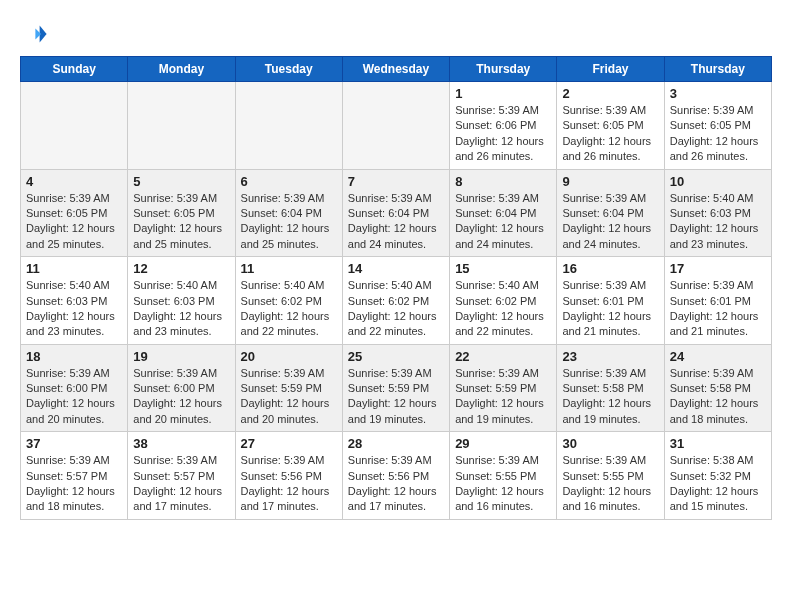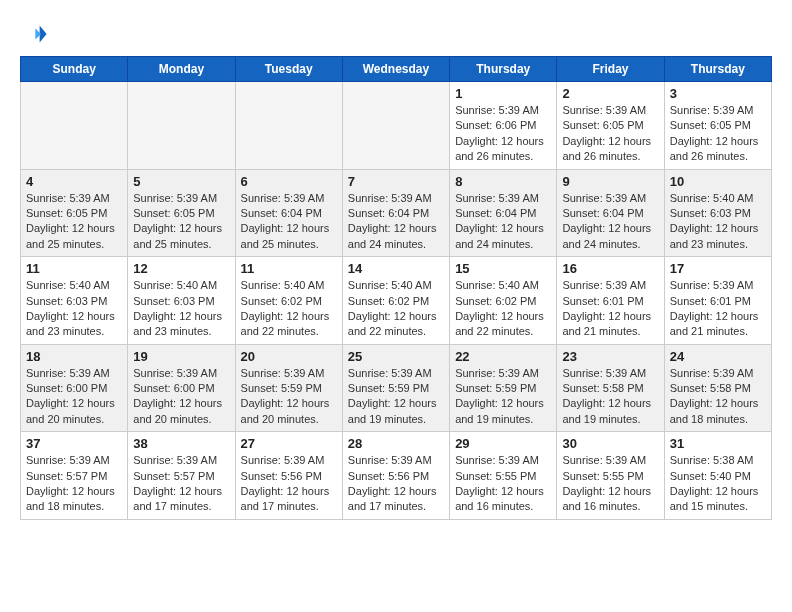--- a/index.html
+++ b/index.html
@@ -340,19 +340,19 @@
         <td>
           <span class="day-num">30</span>
           <div class="cell-text" style="white-space: pre-line;">Sunrise: 5:39 AM
 Sunset: 5:55 PM
 Daylight: 12 hours
 and 16 minutes.</div>
         </td>
         <td>
           <span class="day-num">31</span>
           <div class="cell-text" style="white-space: pre-line;">Sunrise: 5:38 AM
-Sunset: 5:40 PM
+Sunset: 5:32 PM
 Daylight: 12 hours
 and 15 minutes.</div>
         </td>
       </tr>
     </tbody>
 </table>
 
 </body></html>

